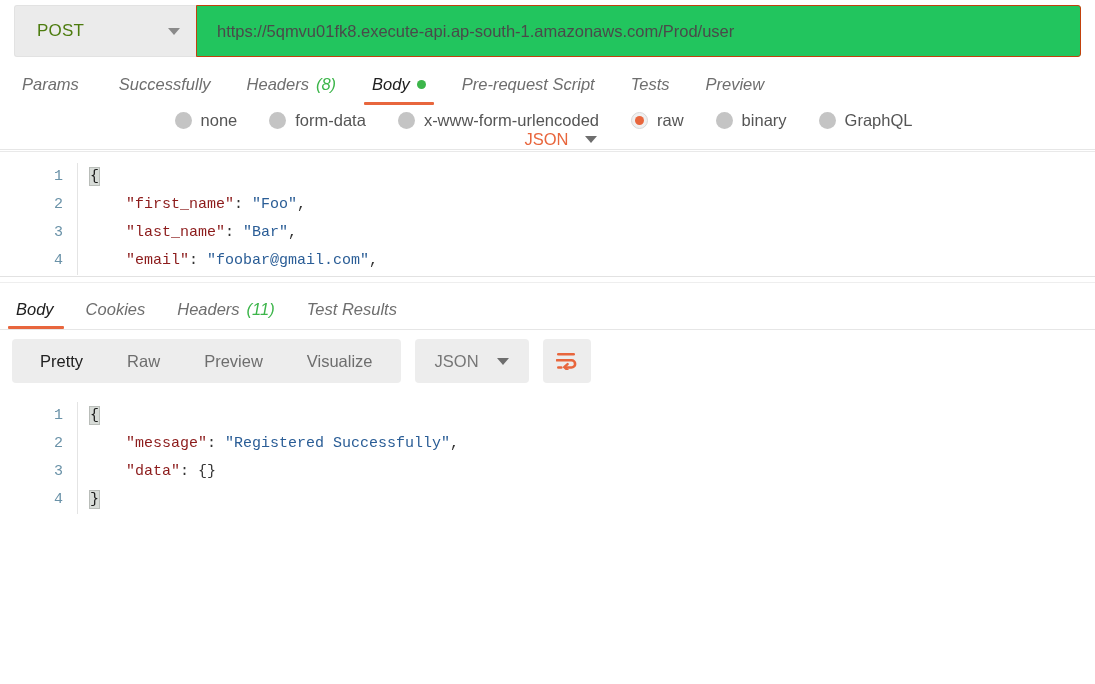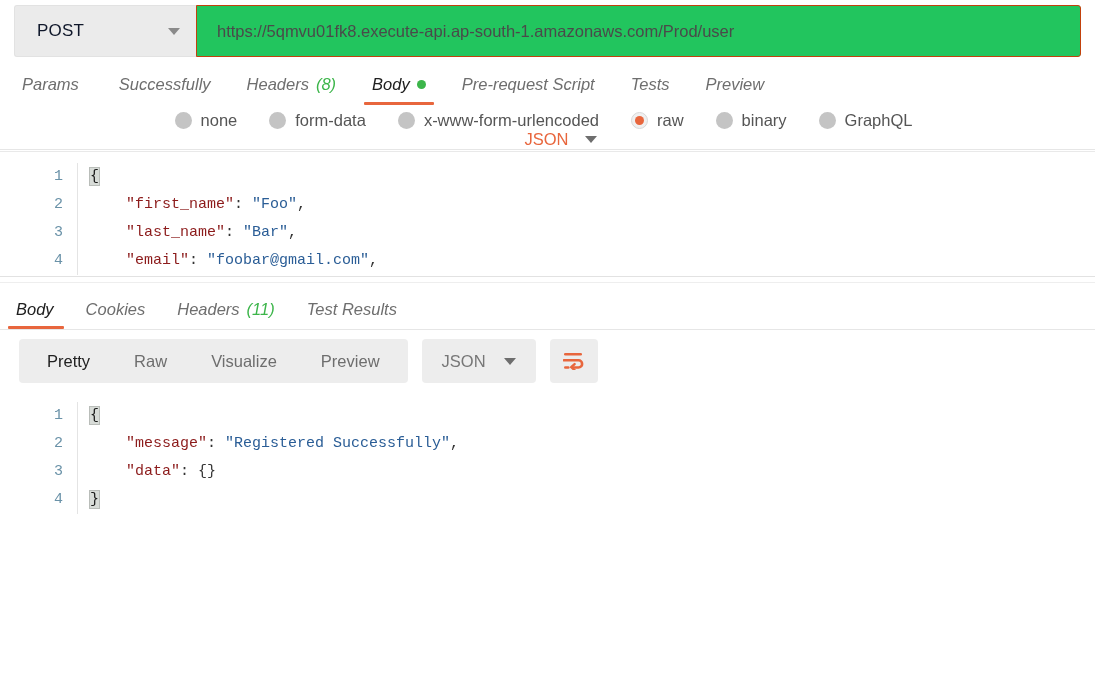--- a/index.html
+++ b/index.html
@@ -32,21 +32,21 @@
     border-radius: 3px 0 0 3px;
     display: flex;
     align-items: center;
     justify-content: space-between;
     padding: 0 16px 0 22px;
     box-sizing: border-box;
     cursor: pointer;
   }
   .method-label {
     font-size: 17px;
-    color: #0f172a;
+    color: #4d7c0f;
     letter-spacing: .2px;
   }
   .caret-down {
     width: 0; height: 0;
     border-left: 6px solid transparent;
     border-right: 6px solid transparent;
     border-top: 7px solid #8a8a8a;
   }
   .url-field {
     flex: 1;
@@ -227,21 +227,20 @@
   .resp-tabs .tab { padding: 0 16px 10px 16px; font-size: 16.5px;}
   .resp-tabs .tab:first-child { padding-left: 8px; padding-right: 16px; }
   .resp-tabs .tab.active::after { left: 8px; right: 8px; }
   .resp-tabs .tab.active:first-child::after { left: 0px; right: 6px; }
 
   .viewer-bar {
     display: flex;
     align-items: center;
     padding: 9px 0 9px 12px;
     gap: 14px;
-    margin-left: 7px;
   }
   .pill-group {
     background: #ededed;
     border-radius: 4px;
     display: flex;
     align-items: center;
     height: 44px;
     padding: 0 6px;
   }
   .pill-btn {
@@ -382,22 +381,22 @@
     <div class="tab">
       <span>Test Results</span>
     </div>
   </div>
 <div class="hr"></div>
 
 <div class="viewer-bar">
   <div class="pill-group" id="view-modes">
       <div class="pill-btn active">Pretty</div>
       <div class="pill-btn">Raw</div>
+      <div class="pill-btn">Preview</div>
       <div class="pill-btn">Visualize</div>
-      <div class="pill-btn">Preview</div>
     </div>
   <div class="fmt-pill">
     <span class="fmt-label2">JSON</span>
     <span class="caret-sm"></span>
   </div>
   <div class="wrap-btn">
     <svg width="22" height="18" viewBox="0 0 22 18">
       <rect x="1" y="1" width="18" height="2.6" rx="1.3" fill="#e8663d"></rect>
       <path d="M1 8.3 h14.5 a3.6 3.6 0 0 1 0 7.2 h-5.2" stroke="#e8663d" stroke-width="2.6" fill="none" stroke-linecap="round"></path>
       <path d="M11.6 12.1 L8.2 15.2 L11.6 18.1" stroke="#e8663d" stroke-width="2.4" fill="none" stroke-linecap="round" stroke-linejoin="round"></path>

